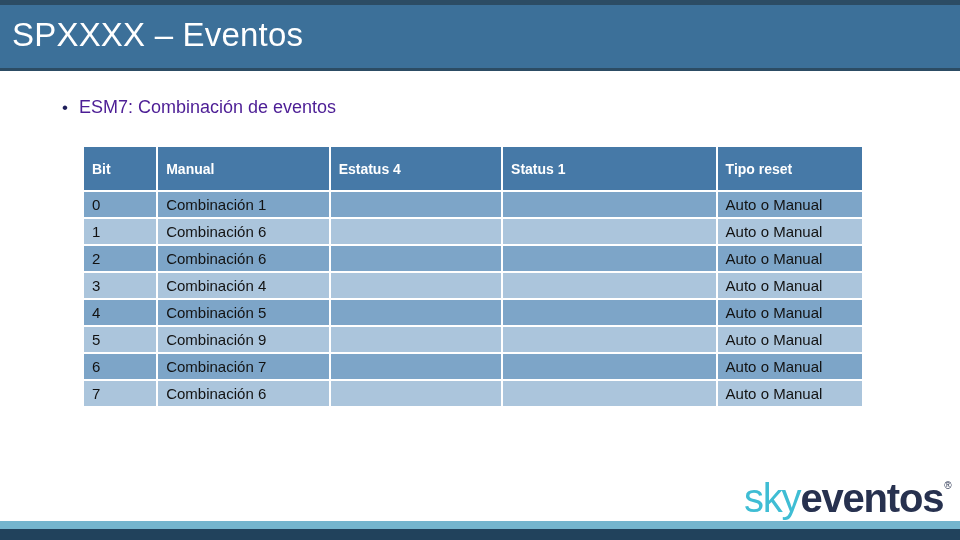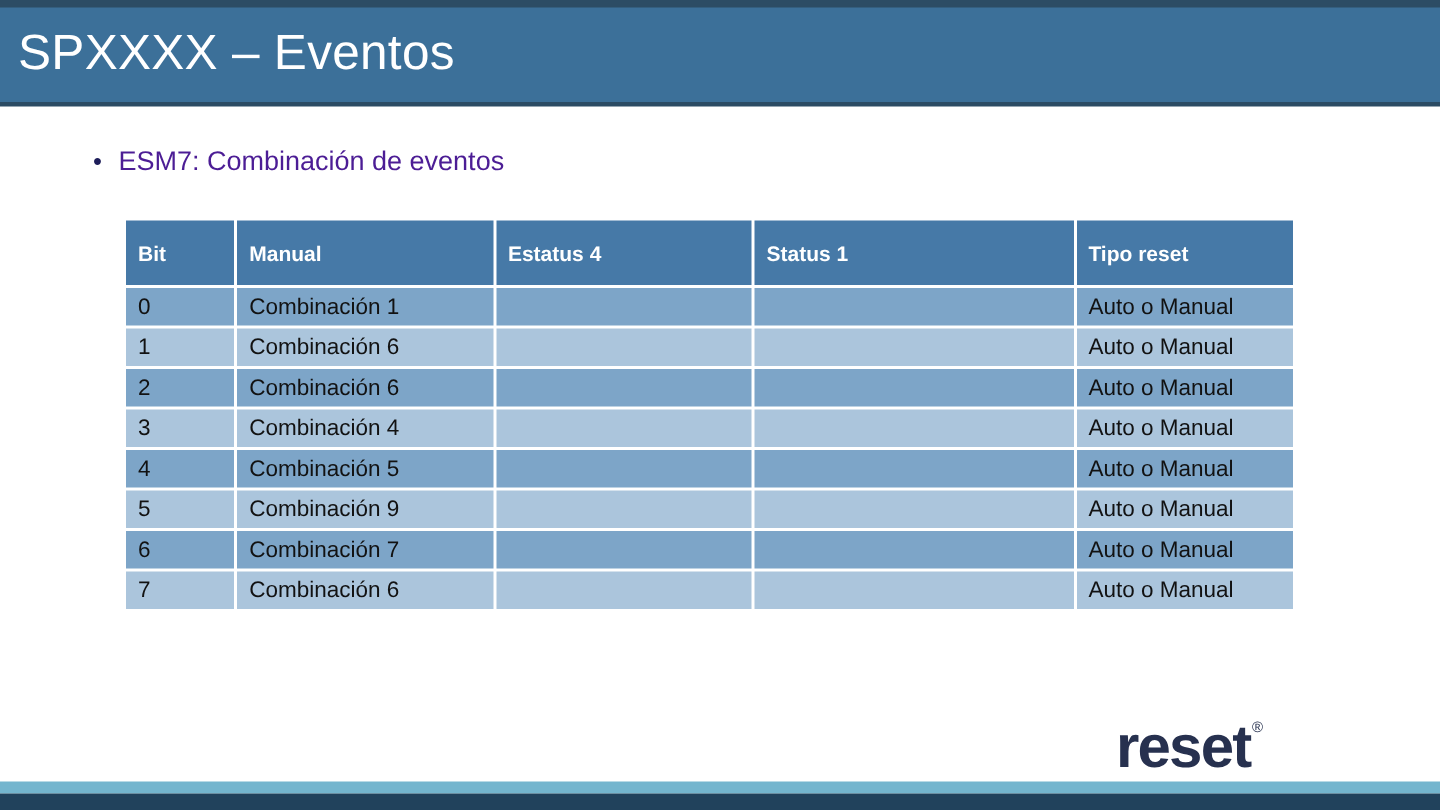--- a/index.html
+++ b/index.html
@@ -249,18 +249,19 @@
       <td>7</td>
       <td>Combinación 6</td>
       <td></td>
       <td></td>
       <td>Auto o Manual</td>
     </tr>
   </tbody>
 </table>
 
 <div id="brand-logo">
-  <span id="logo-patrol">reset</span>
+  <span id="logo-sky">sky</span>
+  <span id="logo-patrol">eventos</span>
   <span id="logo-reg">®</span>
 </div>
 
 <div id="footer-accent-bar"></div>
 <div id="footer-dark-bar"></div>
 
 </body></html>

